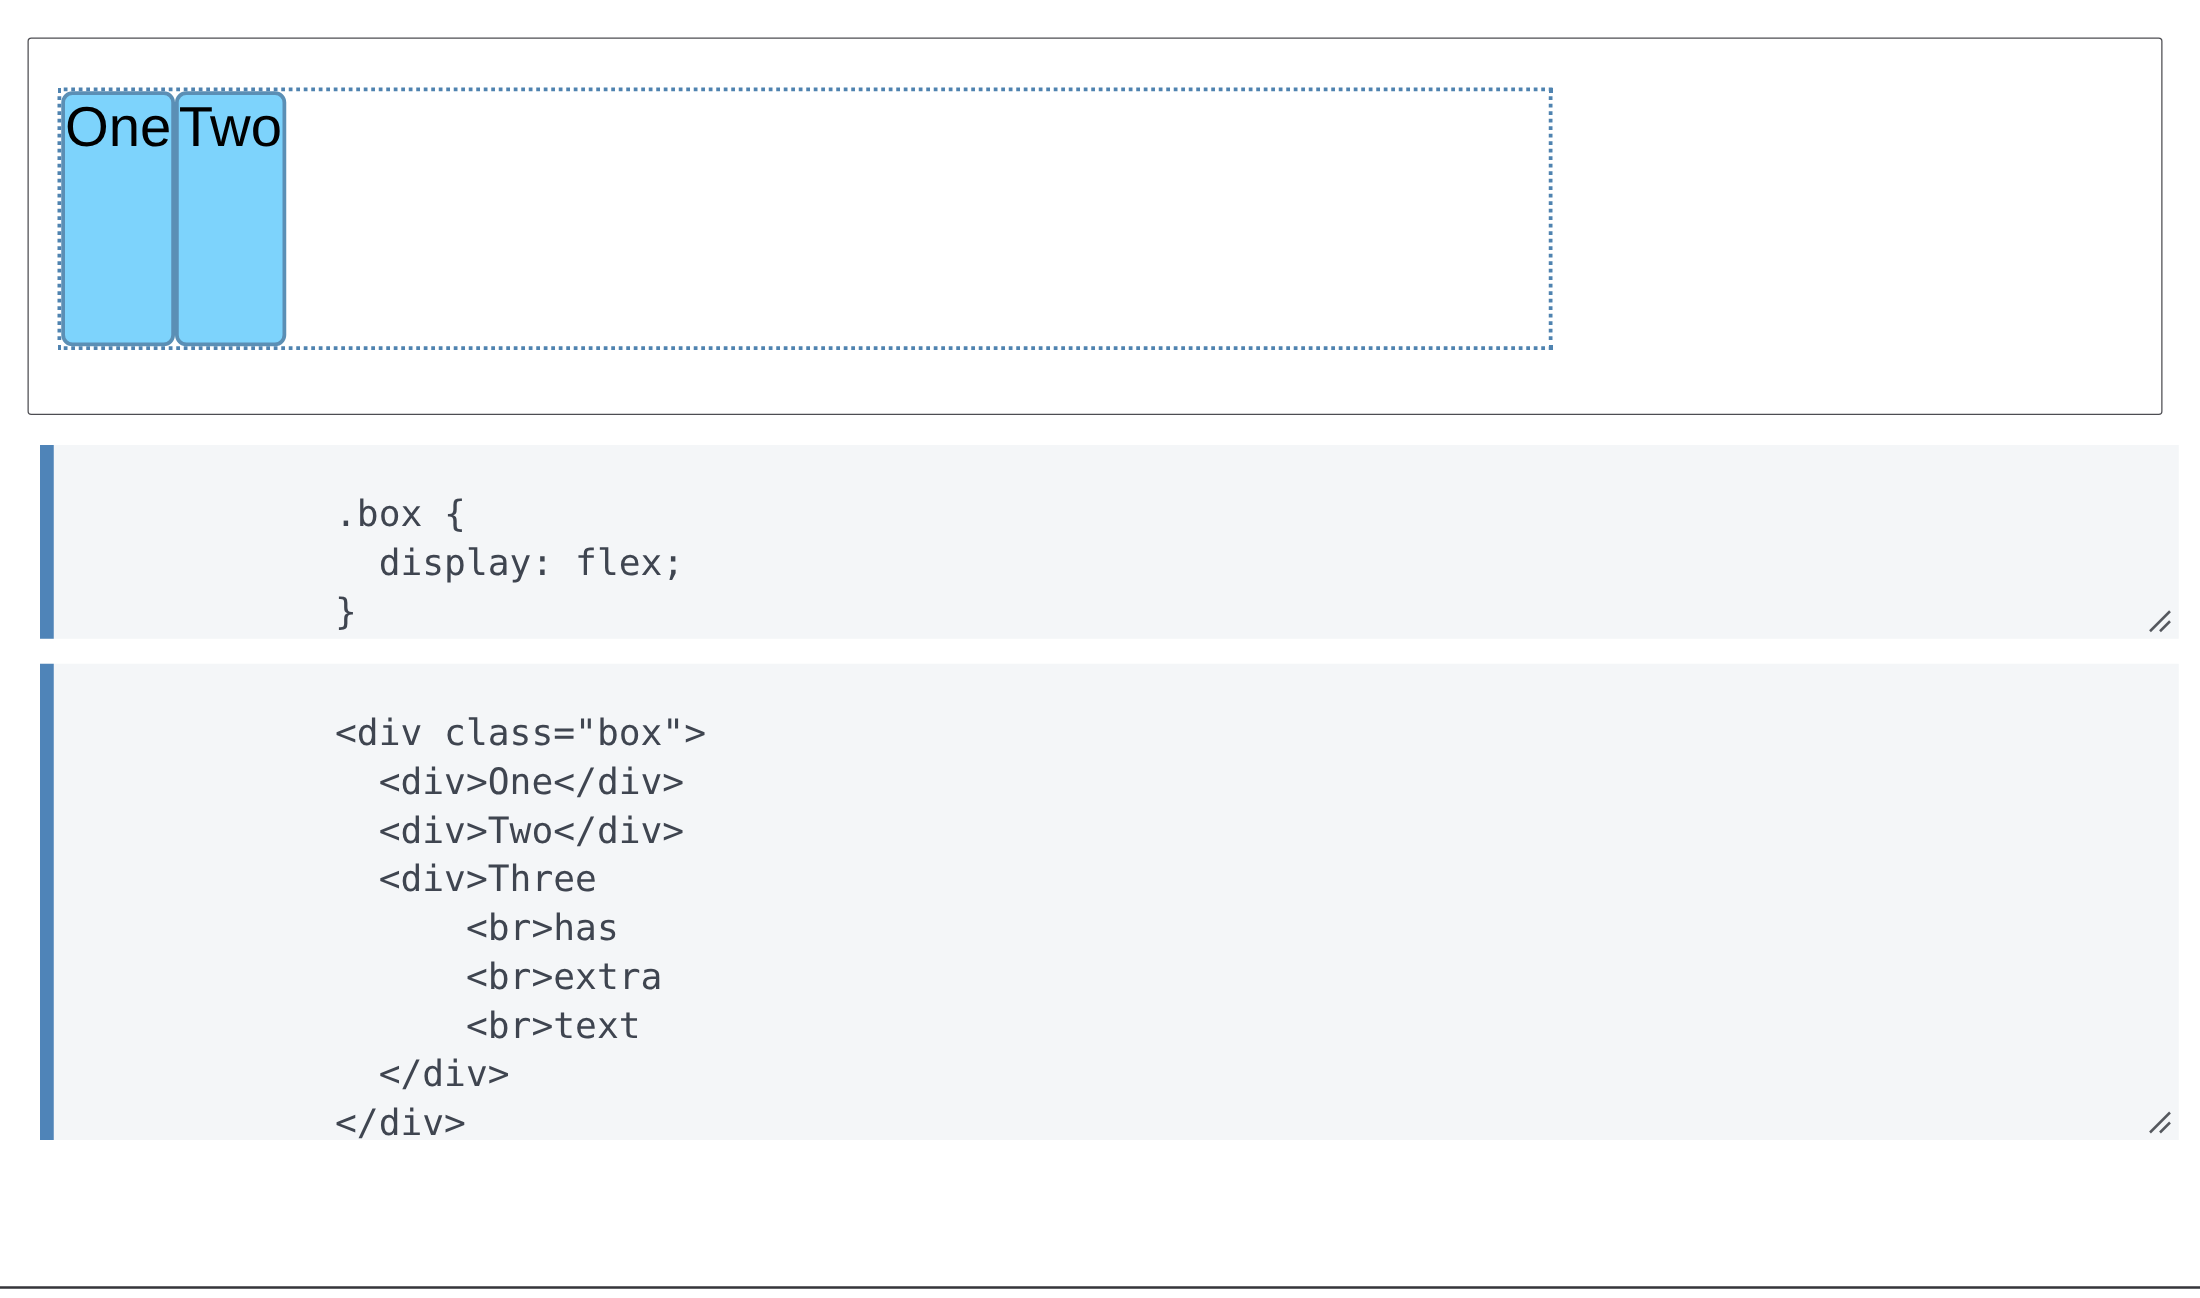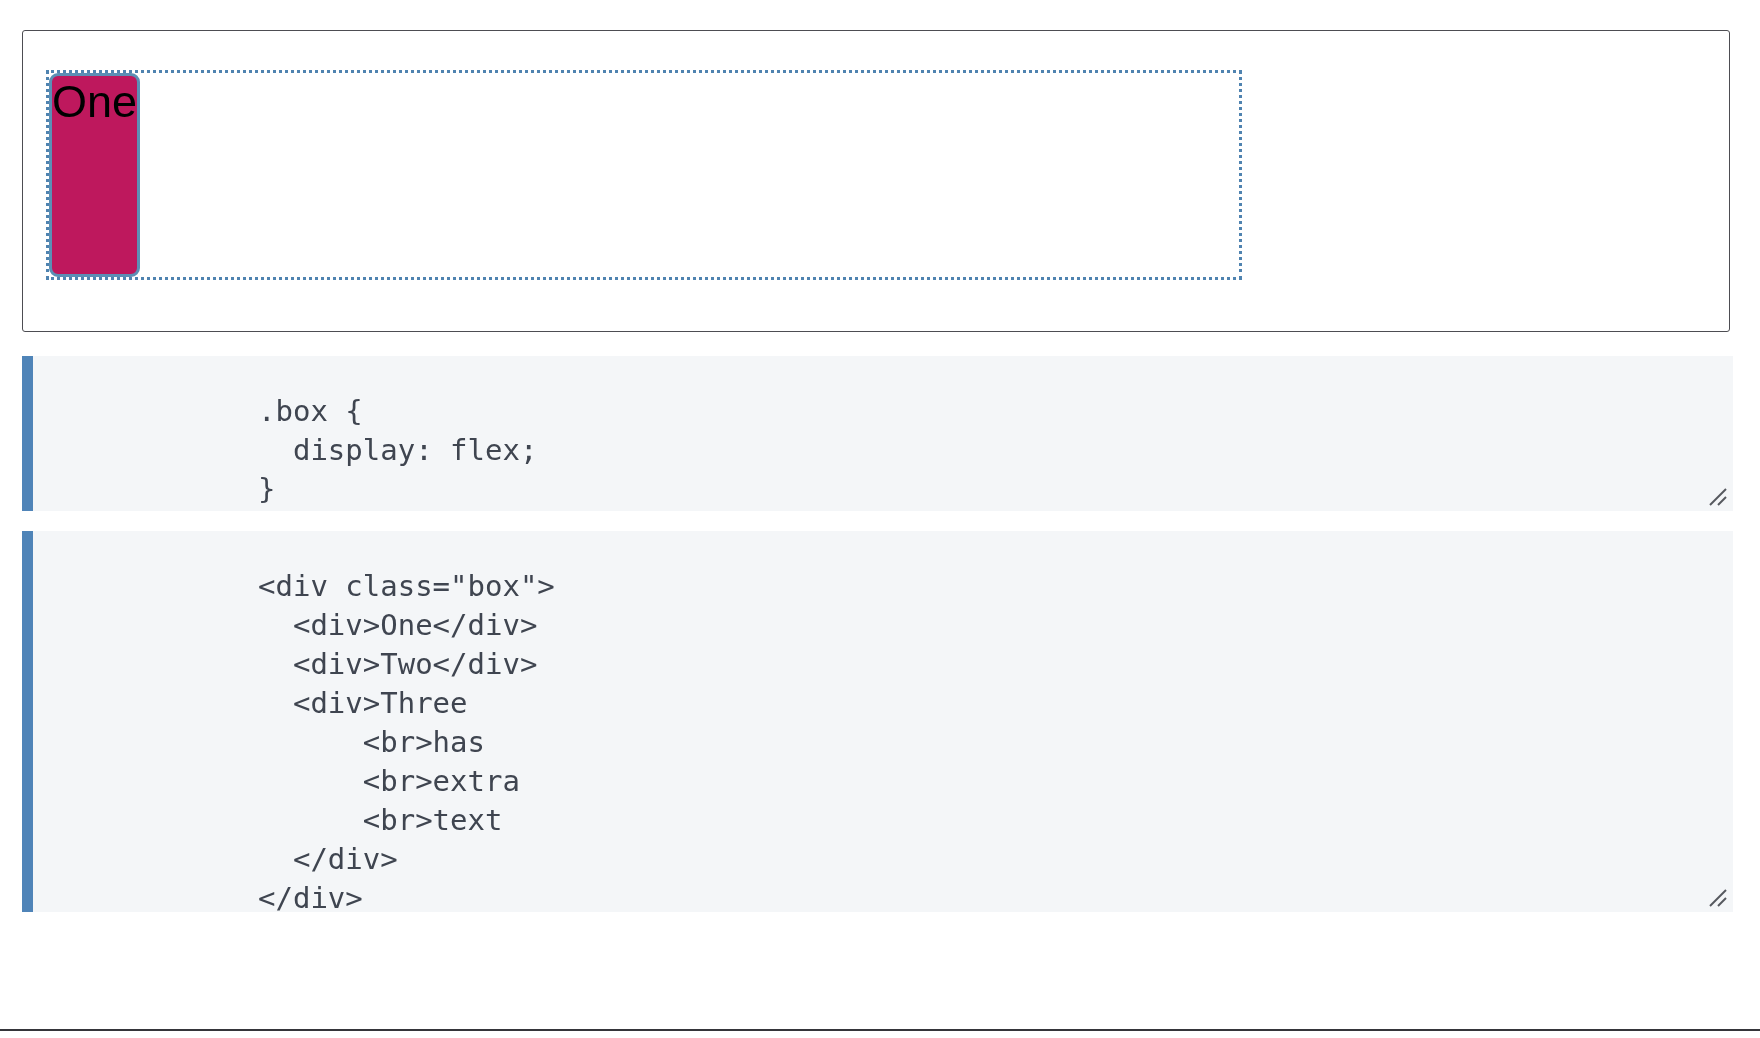--- a/index.html
+++ b/index.html
@@ -36,35 +36,35 @@
     width: 1196px;
     height: 210px;
     box-sizing: border-box;
     border: 3px dotted #4f83b0;
     display: flex;
     align-items: stretch;
   }
 
   .flex-item {
     box-sizing: border-box;
-    background: #be185d;
+    background: #7dd3fc;
     border: 3px solid #5b8fb5;
     border-radius: 9px;
     font-size: 45px;
     line-height: 52px;
     color: #000000;
     font-family: "Liberation Sans", sans-serif;
     white-space: nowrap;
     padding: 0;
   }
 
   
   .code-block {
     position: absolute;
-    left: 22px;
+    left: 32px;
     box-sizing: border-box;
     background: #f4f6f8;
     border: 0;
     border-left: 11px solid #4f84b8;
     overflow: hidden;
   }
 
   .code-block pre {
     margin: 0;
     padding: 36px 0 0 225px;
@@ -102,20 +102,23 @@
 <body>
 
 <div class="demo-frame">
 
   <div class="flex-box">
 
     <div class="flex-item">
       <span>One</span>
     </div>
 
+    <div class="flex-item">
+      <span>Two</span>
+    </div>
 
 
   </div>
 </div>
 
 <div class="code-block" id="css-block">
   <pre>.box {
   display: flex;
 }</pre>
   <span class="resize-grip">

